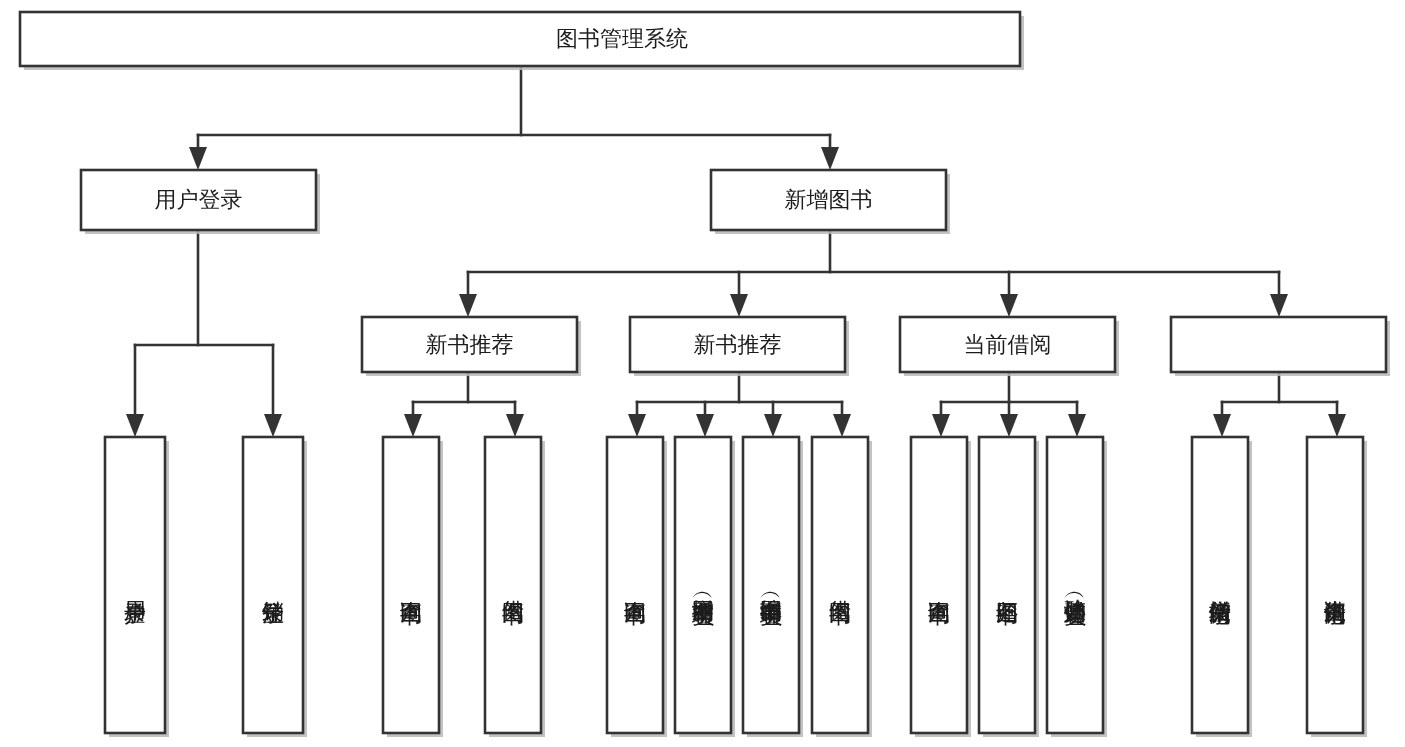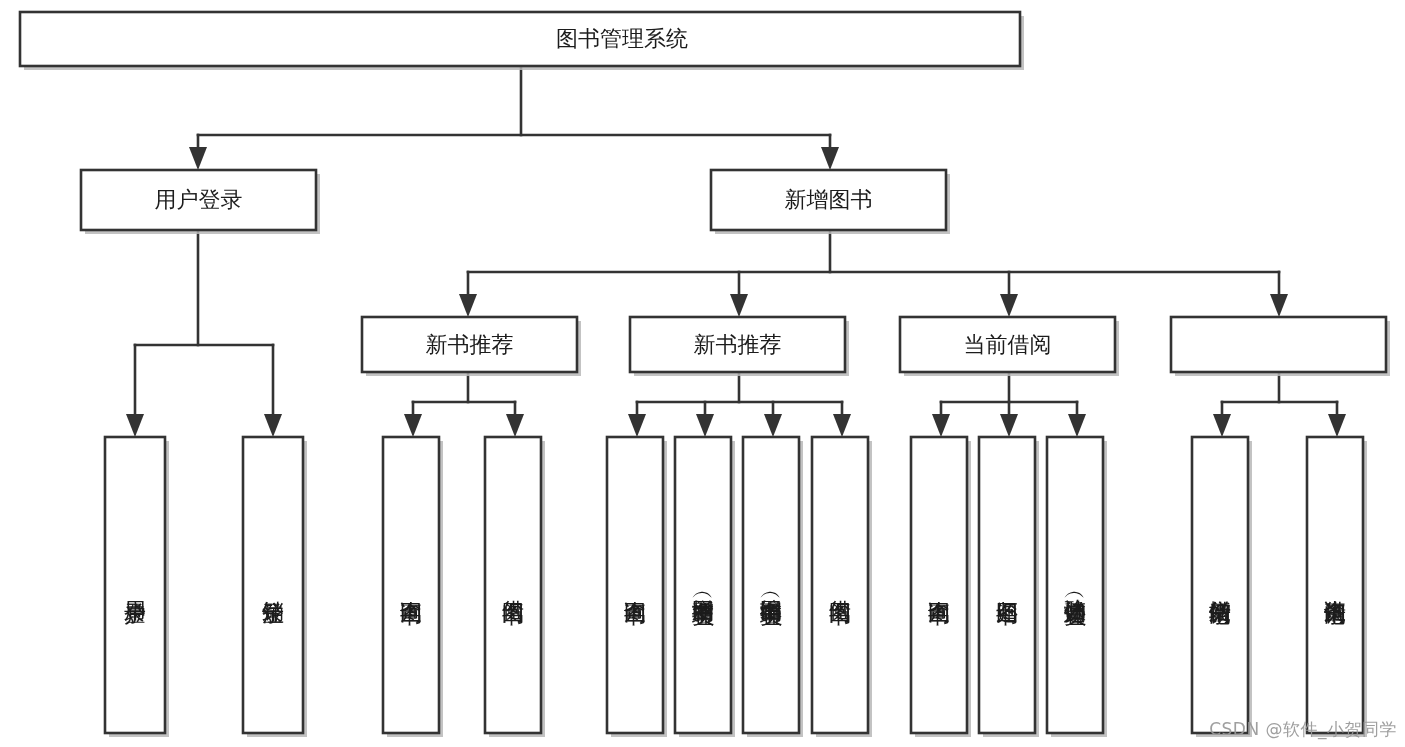--- a/index.html
+++ b/index.html
@@ -270,15 +270,14 @@
   <div class="vlabel" style="left:743px; top:437px; width:56px; height:296px;">编辑图书（管理员）</div>
   <div class="vlabel" style="left:812px; top:437px; width:56px; height:296px;">借阅图书</div>
 
   <div class="vlabel" style="left:911px; top:437px; width:56px; height:296px;">查询图书</div>
   <div class="vlabel" style="left:979px; top:437px; width:56px; height:296px;">归还图书</div>
   <div class="vlabel" style="left:1047px; top:437px; width:56px; height:296px;">确认归还（管理员）</div>
 
   <div class="vlabel" style="left:1192px; top:437px; width:56px; height:296px;">新增借阅记录</div>
   <div class="vlabel" style="left:1307px; top:437px; width:56px; height:296px;">查询借阅记录</div>
 
-  <div id="watermark">CSDN @软件_小贺同学</div>
 
 </div>
 
 </body></html>

